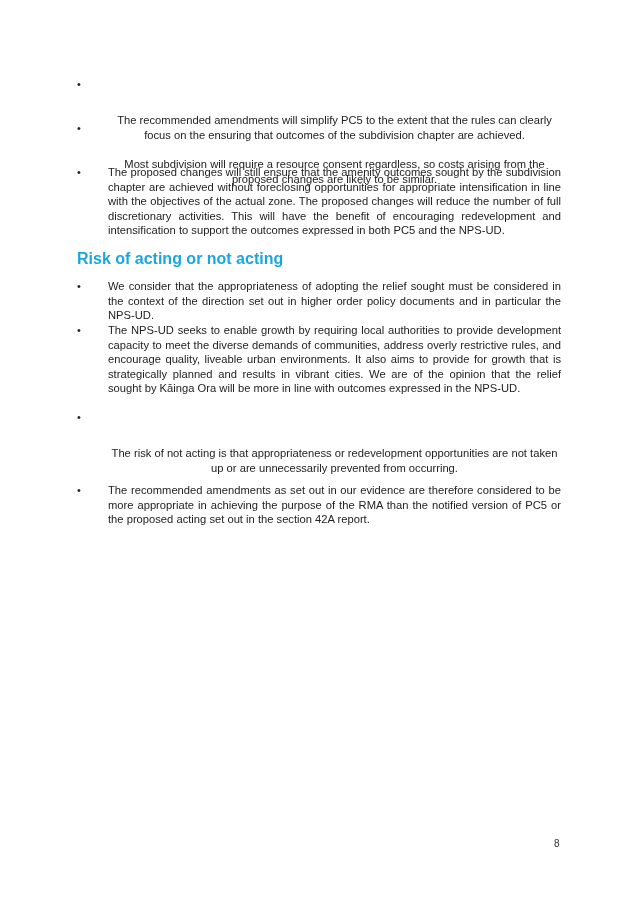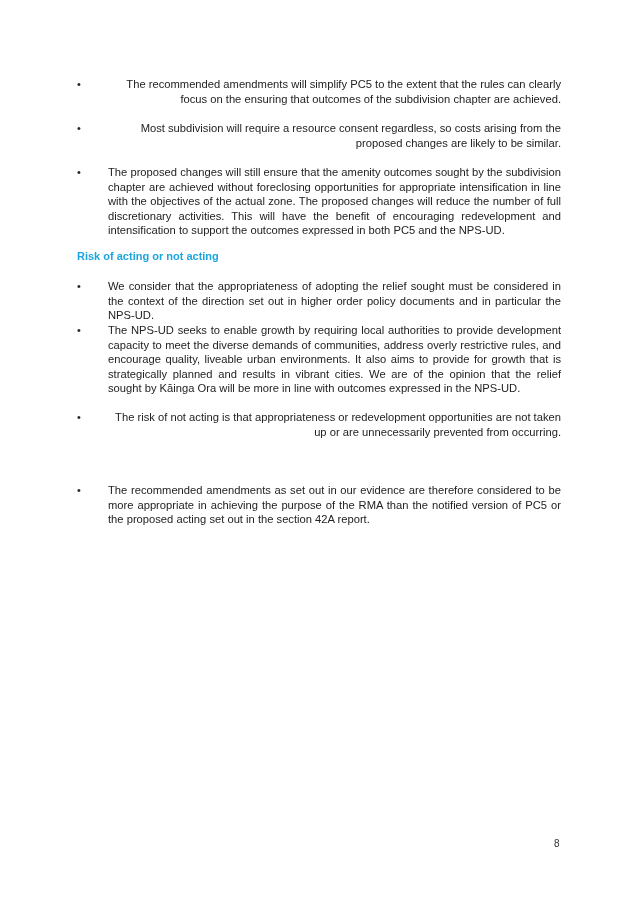--- a/index.html
+++ b/index.html
@@ -35,26 +35,27 @@
       top: 0;
       width: 10px;
       font-size: 11px;
     }
     .bullet-item .text {
       margin-left: 31px;
       text-align: justify;
       display: block;
     }
     .bullet-item.left-align .text {
-      text-align: right;
+      text-align: center;
+      margin-top: 36px;
     }
     .heading {
       position: absolute;
       left: 77px;
-      font-size: 11px;
+      font-size: 16px;
       font-weight: bold;
       color: #1ba6e0;
     }
     .page-number {
       position: absolute;
       left: 554px;
       top: 838px;
       font-size: 10px;
       color: #333333;
     }

